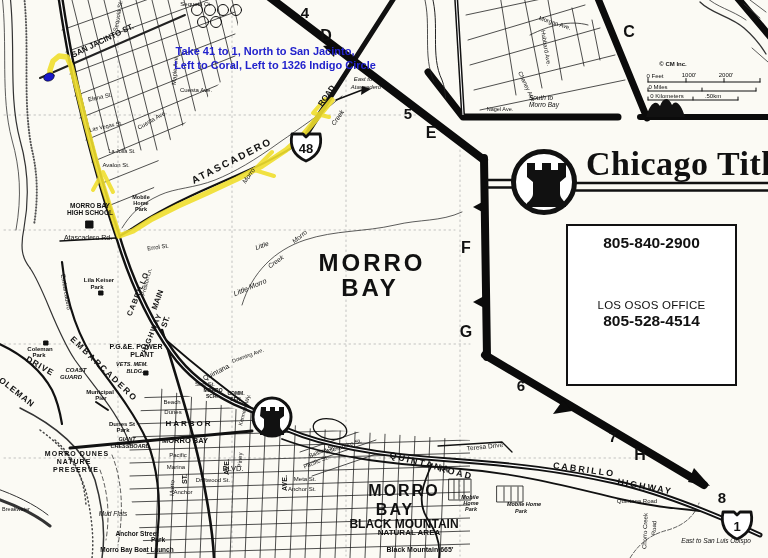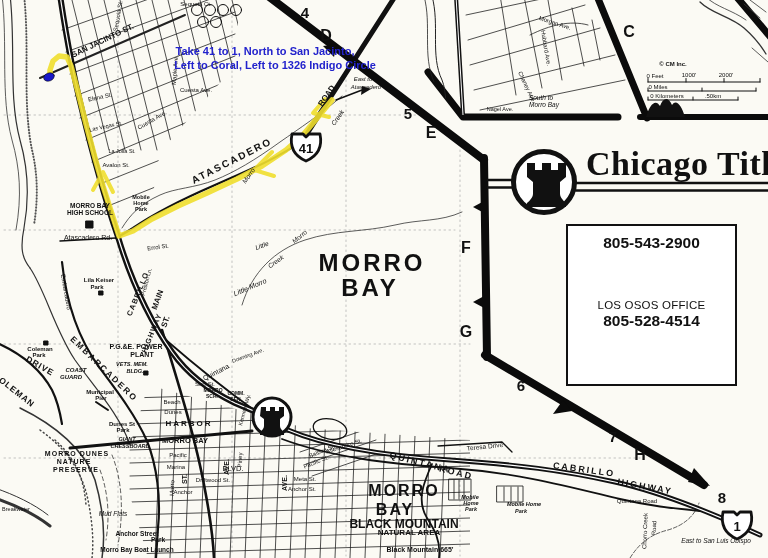--- a/index.html
+++ b/index.html
@@ -254,21 +254,21 @@
     <div class="lbl" style="left: 326px; top: 36px; font-size: 16px; transform: translate(-50%, -50%) rotate(0deg); font-weight: bold;">D</div>
     <div class="lbl" style="left: 408px; top: 113px; font-size: 15px; transform: translate(-50%, -50%) rotate(0deg); font-weight: bold;">5</div>
     <div class="lbl" style="left: 431px; top: 133px; font-size: 16px; transform: translate(-50%, -50%) rotate(0deg); font-weight: bold;">E</div>
     <div class="lbl" style="left: 629px; top: 32px; font-size: 16px; transform: translate(-50%, -50%) rotate(0deg); font-weight: bold;">C</div>
     <div class="lbl" style="left: 466px; top: 248px; font-size: 16px; transform: translate(-50%, -50%) rotate(0deg); font-weight: bold;">F</div>
     <div class="lbl" style="left: 466px; top: 332px; font-size: 16px; transform: translate(-50%, -50%) rotate(0deg); font-weight: bold;">G</div>
     <div class="lbl" style="left: 521px; top: 385px; font-size: 15px; transform: translate(-50%, -50%) rotate(0deg); font-weight: bold;">6</div>
     <div class="lbl" style="left: 613px; top: 436px; font-size: 15px; transform: translate(-50%, -50%) rotate(0deg); font-weight: bold;">7</div>
     <div class="lbl" style="left: 640px; top: 455px; font-size: 16px; transform: translate(-50%, -50%) rotate(0deg); font-weight: bold;">H</div>
     <div class="lbl" style="left: 722px; top: 497px; font-size: 15px; transform: translate(-50%, -50%) rotate(0deg); font-weight: bold;">8</div>
-    <div class="lbl" style="left: 306px; top: 148px; font-size: 13px; transform: translate(-50%, -50%) rotate(0deg); font-weight: bold;">41</div>
+    <div class="lbl" style="left: 306px; top: 148px; font-size: 13px; transform: translate(-50%, -50%) rotate(0deg); font-weight: bold;">48</div>
     <div class="lbl" style="left: 737px; top: 526px; font-size: 13px; transform: translate(-50%, -50%) rotate(0deg); font-weight: bold;">1</div>
     <div class="lbl" style="left: 673px; top: 64px; font-size: 6px; transform: translate(-50%, -50%) rotate(0deg); font-weight: bold;">© CM Inc.</div>
     <div class="lbl" style="left: 655px; top: 76px; font-size: 6px; transform: translate(-50%, -50%) rotate(0deg);">0 Feet</div>
     <div class="lbl" style="left: 689px; top: 75px; font-size: 6px; transform: translate(-50%, -50%) rotate(0deg);">1000'</div>
     <div class="lbl" style="left: 726px; top: 75px; font-size: 6px; transform: translate(-50%, -50%) rotate(0deg);">2000'</div>
     <div class="lbl" style="left: 658px; top: 87px; font-size: 6px; transform: translate(-50%, -50%) rotate(0deg);">0 Miles</div>
     <div class="lbl" style="left: 667px; top: 96px; font-size: 6px; transform: translate(-50%, -50%) rotate(0deg);">0 Kilometers</div>
     <div class="lbl" style="left: 713px; top: 96px; font-size: 6px; transform: translate(-50%, -50%) rotate(0deg);">.50km</div>
     <div class="lbl" style="left: 372px; top: 263px; font-size: 24px; transform: translate(-50%, -50%) rotate(0deg); font-weight: bold; letter-spacing: 3px;">MORRO</div>
     <div class="lbl" style="left: 370px; top: 288px; font-size: 24px; transform: translate(-50%, -50%) rotate(0deg); font-weight: bold; letter-spacing: 3px;">BAY</div>
@@ -386,21 +386,21 @@
     <div class="lbl" style="left: 500px; top: 110px; font-size: 5.5px; transform: translate(-50%, -50%) rotate(0deg);">Nagel Ave.</div>
   </div>
 
 <div class="dir-line" style="left:265px;top:51px;">Take 41 to 1, North to San Jacinto,</div>
 <div class="dir-line" style="left:275px;top:65px;">Left to Coral, Left to 1326 Indigo Circle</div>
 
 <div id="brand-title">Chicago Title</div>
 
 <div id="office-box">
     <div>
-      <div class="office-phone">805-543-2900</div>
+      <div class="office-phone">805-840-2900</div>
     </div>
     <div>
       <div class="office-name">LOS OSOS OFFICE</div>
       <div class="office-phone">805-528-4514</div>
     </div>
     <div>
     </div>
   </div>
 
 </body></html>

